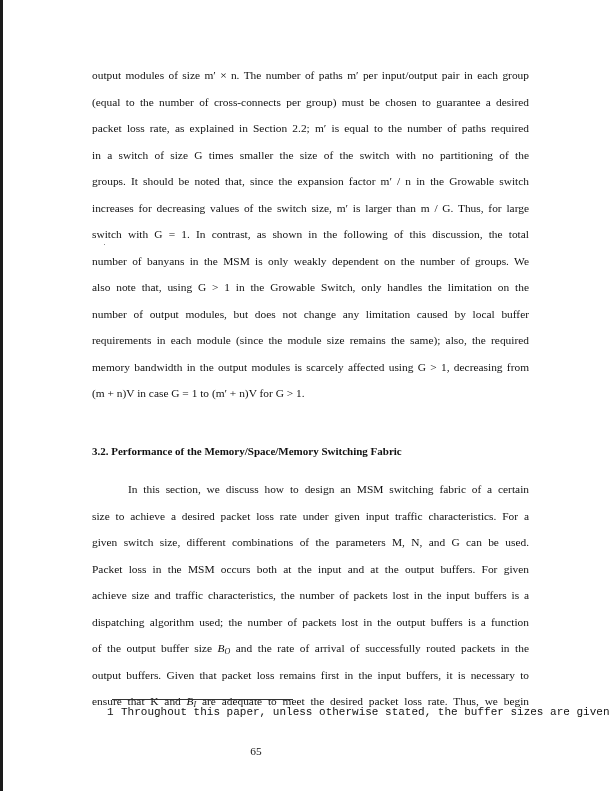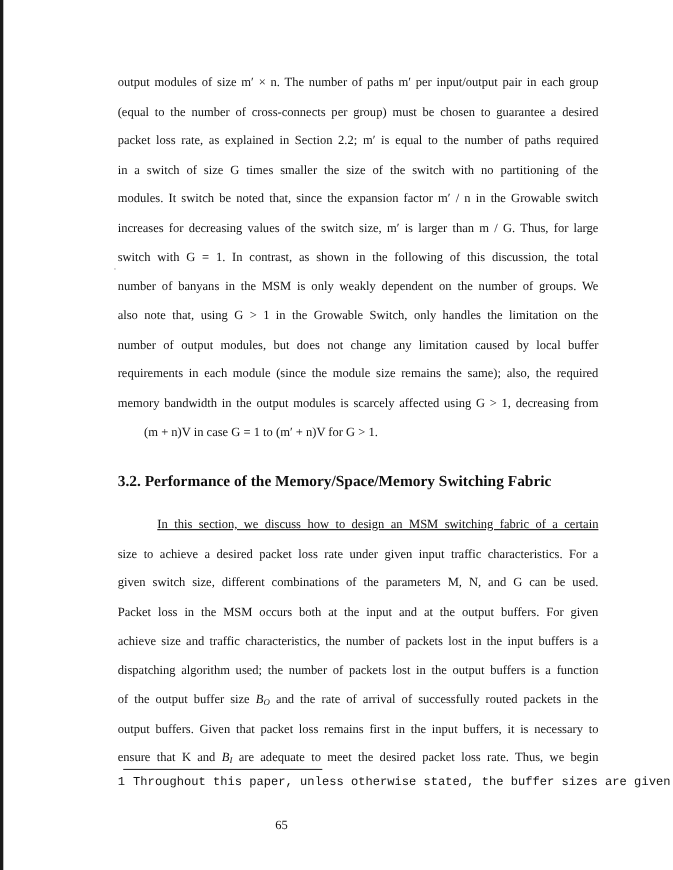--- a/index.html
+++ b/index.html
@@ -1,25 +1,25 @@
 <!DOCTYPE html>
 <html><head>
   <meta charset="utf-8">
   <style>
     html, body { margin: 0; padding: 0; background: #ffffff; }
     body { width: 612px; height: 791px; position: relative; overflow: hidden;
            font-family: "Liberation Serif", serif; color: #111; }
     .edge { position: absolute; left: 0; top: 0; width: 3px; height: 791px; background: #1a1a1a; }
-    .page { position: absolute; left: 107px; top: 62px; width: 437px; }
+    .page { position: absolute; left: 92px; top: 62px; width: 437px; }
     .line { height: 26.5px; line-height: 26.5px; font-size: 11.4px; white-space: nowrap;
             text-align: justify; text-align-last: justify; }
-    .line.last { text-align-last: left; margin-left: 24px; }
-    .heading { margin-top: 19px; height: 26.5px; line-height: 26.5px; font-size: 14px; font-weight: bold; }
+    .line.last { text-align-last: left; }
+    .heading { margin-top: 31px; height: 26.5px; line-height: 26.5px; font-size: 11px; font-weight: bold; }
     .para2 { margin-top: 12px; }
-    .indent { text-indent: 36px; text-decoration: underline; }
+    .indent { text-indent: 36px; }
     i, .m { font-style: italic; }
     sub { font-size: 8px; vertical-align: -2px; line-height: 0; font-style: italic; }
     sup { font-size: 7.5px; vertical-align: 4px; line-height: 0; }
     .rule { position: absolute; left: 112px; top: 699px; width: 181px; height: 1px; background: #333; }
     .footnote { position: absolute; left: 107px; top: 706px; font-size: 11px; white-space: nowrap; font-family: Liberation Mono, monospace; }
     .footnote .fn-mark { display: inline-block; width: 14px; }
     .pagenum { position: absolute; left: 0; width: 512px; top: 745px; text-align: center; font-size: 11.4px; }
     .speck { position: absolute; left: 104px; top: 244px; width: 1px; height: 1px; background: #888; }
   </style>
 </head>
@@ -27,21 +27,21 @@
 
 <div class="edge"></div>
 <div class="speck"></div>
 
 <div class="page">
   <div id="p1">
       <div class="line">output modules of size m′ × n. The number of paths m′ per input/output pair in each group</div>
       <div class="line">(equal to the number of cross-connects per group) must be chosen to guarantee a desired</div>
       <div class="line">packet loss rate, as explained in Section 2.2; m′ is equal to the number of paths required</div>
       <div class="line">in a switch of size G times smaller the size of the switch with no partitioning of the</div>
-      <div class="line">modules. It switch be noted that, since the expansion factor m′ / n in the Growable switch</div>
+      <div class="line">groups. It should be noted that, since the expansion factor m′ / n in the Growable switch</div>
       <div class="line">increases for decreasing values of the switch size, m′ is larger than m / G. Thus, for large</div>
       <div class="line">switch with G = 1. In contrast, as shown in the following of this discussion, the total</div>
       <div class="line">number of banyans in the MSM is only weakly dependent on the number of groups. We</div>
       <div class="line">also note that, using G &gt; 1 in the Growable Switch, only handles the limitation on the</div>
       <div class="line">number of output modules, but does not change any limitation caused by local buffer</div>
       <div class="line">requirements in each module (since the module size remains the same); also, the required</div>
       <div class="line">memory bandwidth in the output modules is scarcely affected using G &gt; 1, decreasing from</div>
       <div class="line last">(m + n)V in case G = 1 to (m′ + n)V for G &gt; 1.</div>
     </div>
   <div class="heading">3.2. Performance of the Memory/Space/Memory Switching Fabric</div>

